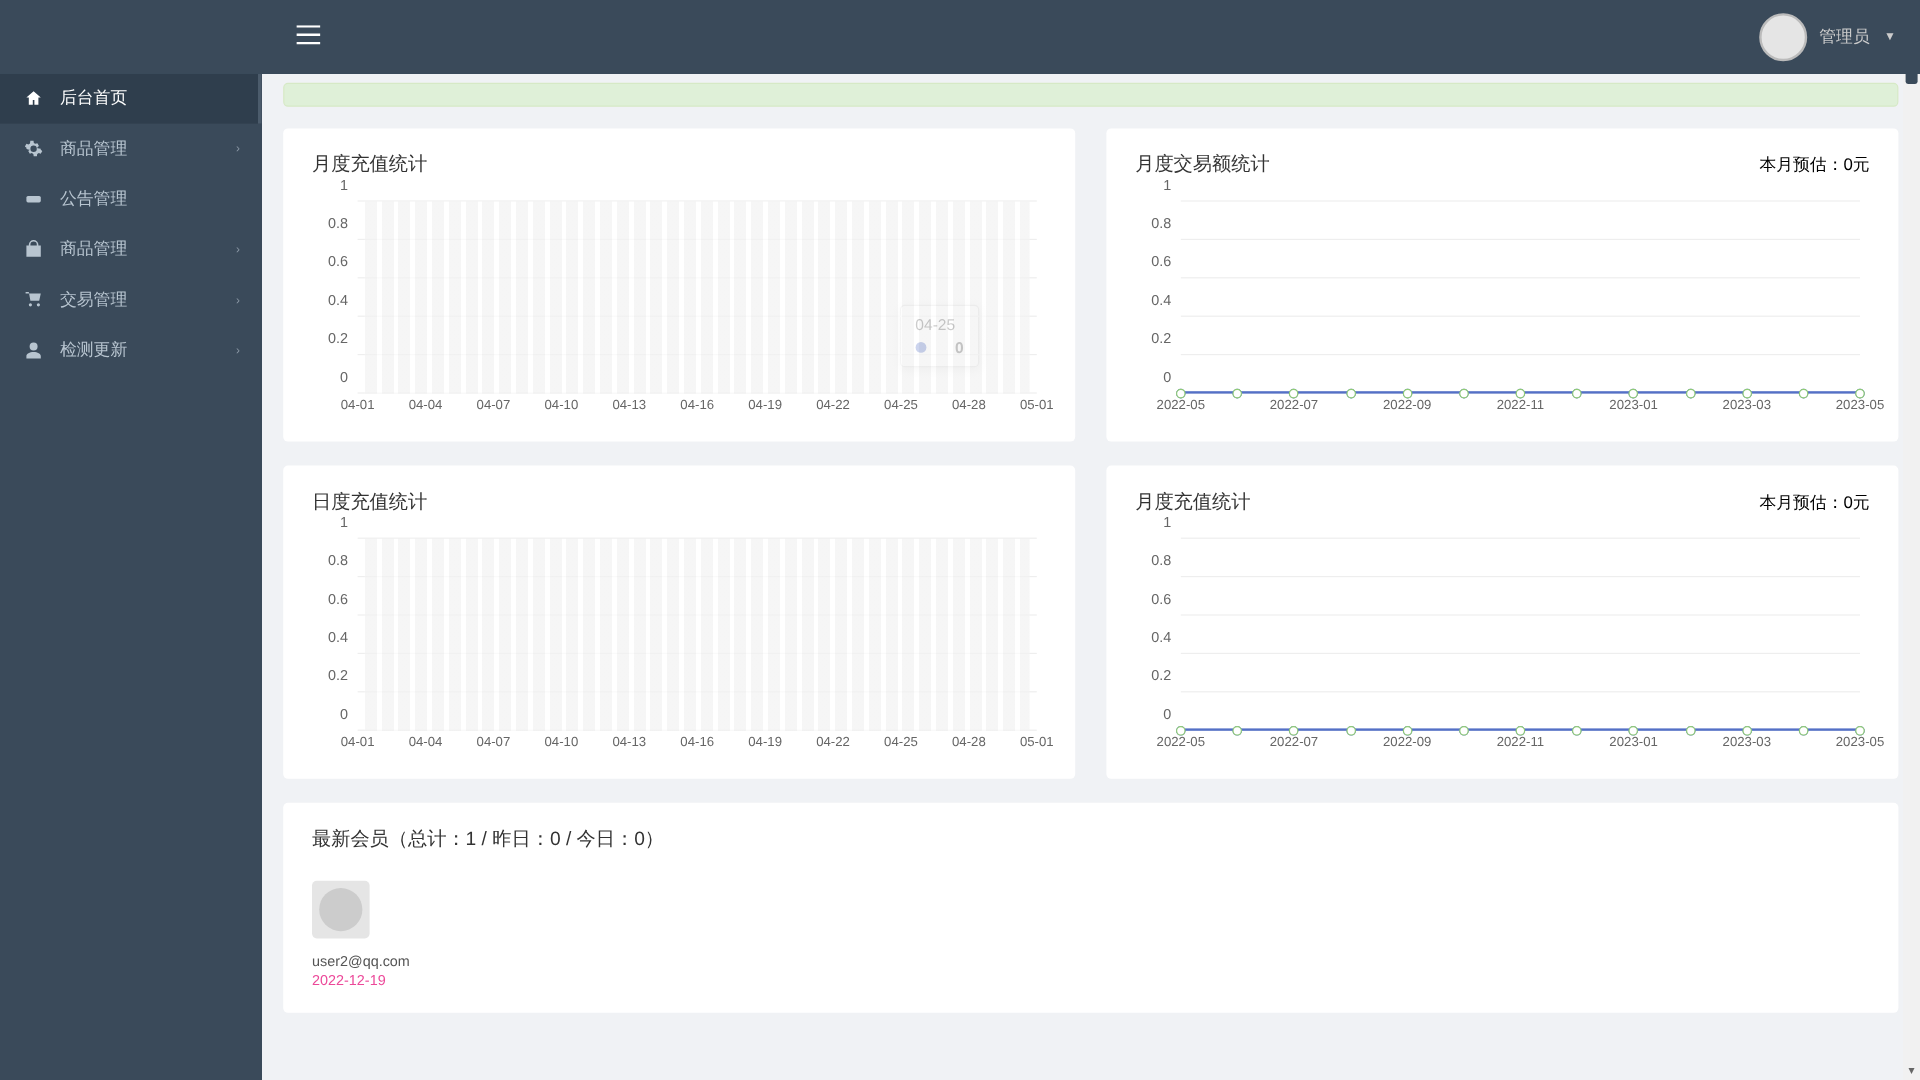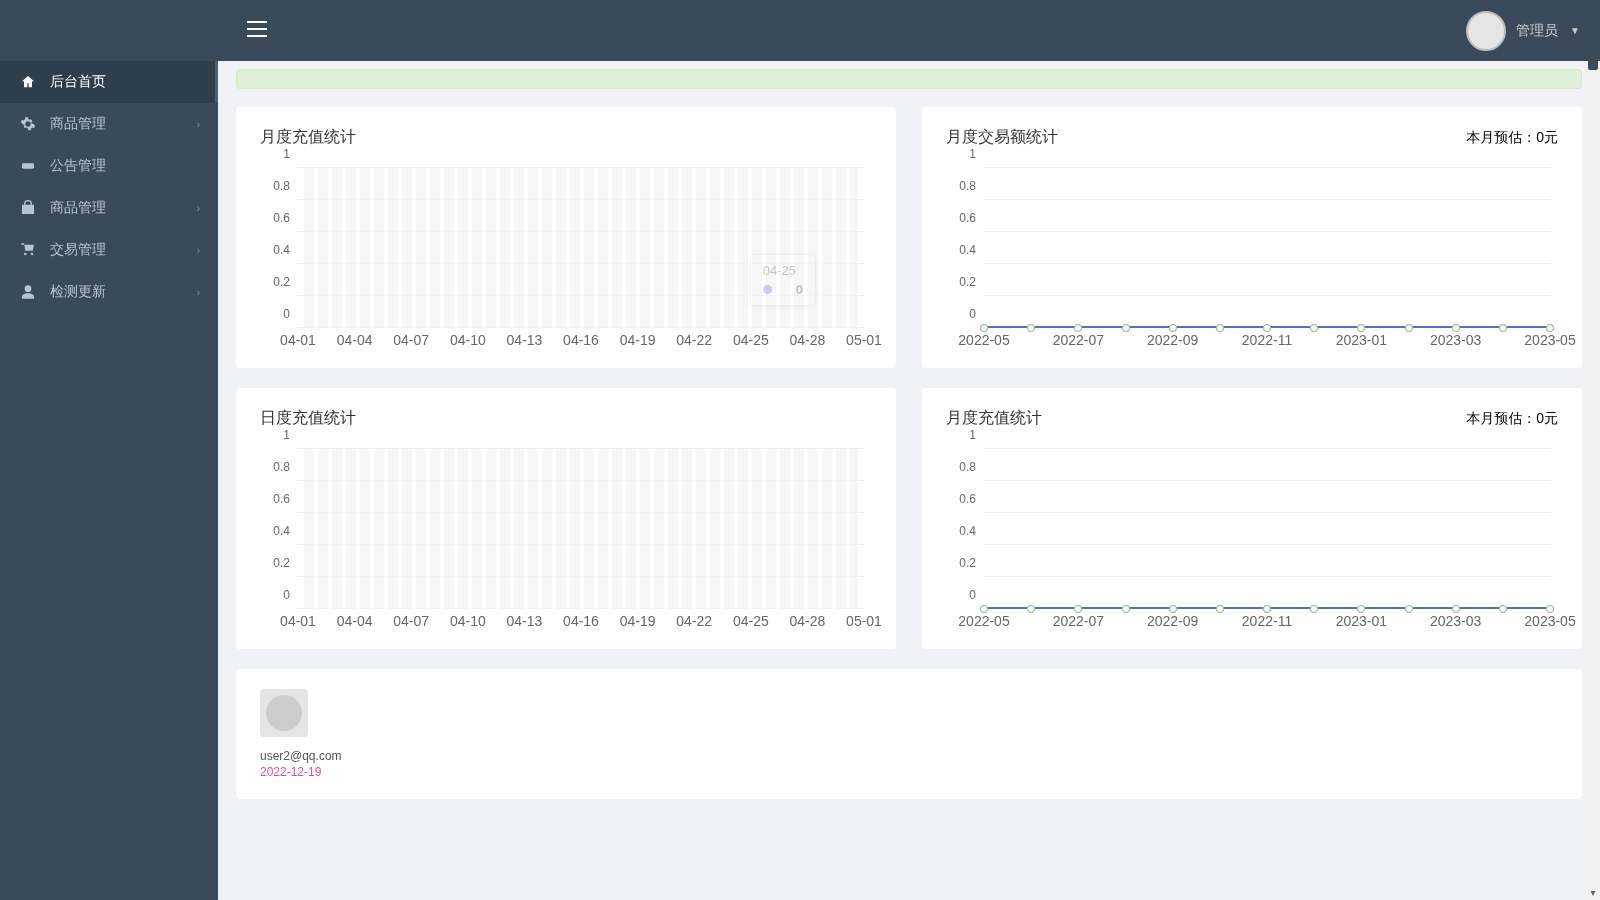--- a/index.html
+++ b/index.html
@@ -29,21 +29,21 @@
 .card-header { display: flex; justify-content: space-between; align-items: center; margin-bottom: 20px; }
 .card-title { font-size: 16px; color: #333; }
 .card-right { color: #000000; font-size: 14px; }
 
 .chart { position: relative; height: 180px; }
 .chart .y-axis { position: absolute; left: 0; top: 0; bottom: 20px; width: 38px; }
 .chart .y-tick { position: absolute; right: 8px; font-size: 12px; color: #666; transform: translateY(-50%); }
 .chart .plot { position: absolute; left: 38px; right: 8px; top: 0; bottom: 20px; }
 .chart .grid-line { position: absolute; left: 0; right: 0; border-top: 1px solid #eee; }
 .chart .x-axis { position: absolute; left: 38px; right: 8px; bottom: 0; height: 16px; }
-.chart .x-tick { position: absolute; font-size: 14px; color: #666; transform: translateX(-50%); white-space: nowrap; }
+.chart .x-tick { position: absolute; font-size: 11px; color: #666; transform: translateX(-50%); white-space: nowrap; }
 
 .bar-bg { position: absolute; top: 0; bottom: 0; background: repeating-linear-gradient(90deg, #f2f2f2 0, #f2f2f2 10px, #fff 10px, #fff 14px); opacity: 0.7; }
 
 .line-zero { position: absolute; left: 0; right: 0; bottom: 0; border-top: 2px solid #5470c6; }
 .line-marker { position: absolute; width: 8px; height: 8px; border: 1.5px solid #5470c6; background: #fff; border-radius: 50%; transform: translate(-50%, 50%); bottom: 0; }
 .line-marker.green { border-color: #91cc75; }
 
 .tooltip { position: absolute; background: #fff; border: 1px solid #ddd; border-radius: 4px; box-shadow: 0 2px 8px rgba(0,0,0,0.1); padding: 8px 12px; font-size: 13px; color: #555; }
 .tooltip .tt-label { margin-bottom: 4px; }
 .tooltip .tt-row { display: flex; align-items: center; gap: 8px; }
@@ -339,20 +339,21 @@
               <span class="x-tick" style="left: 50%;">2022-11</span>
               <span class="x-tick" style="left: 66.6667%;">2023-01</span>
               <span class="x-tick" style="left: 83.3333%;">2023-03</span>
               <span class="x-tick" style="left: 100%;">2023-05</span>
             </div>
           </div>
       </div>
     </div>
 
     <div class="card members-card">
+      <div class="card-title" style="margin-bottom:24px;">最新会员（总计：1 / 昨日：0 / 今日：0）</div>
       <div id="member-list"><div class="member"><div class="avatar"></div><div class="email">user2@qq.com</div><div class="date">2022-12-19</div></div></div>
     </div>
   </div>
 </div>
 
 <div class="scrollbar-right">
   <div class="arrow" style="top:2px;">▴</div>
   <div class="thumb"></div>
   <div class="arrow" style="bottom:2px;">▾</div>
 </div>

